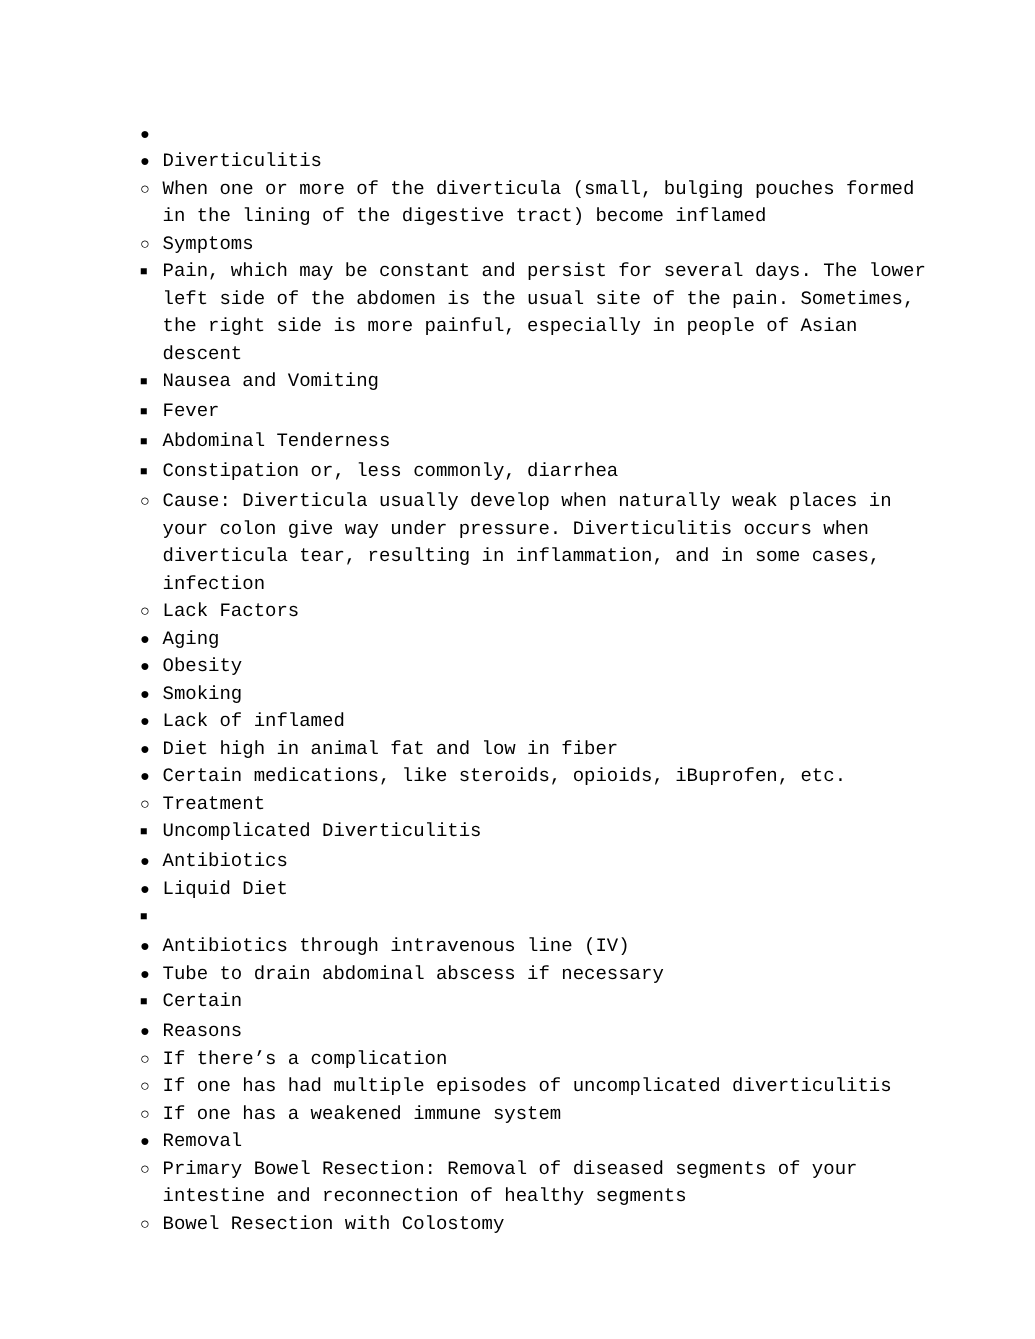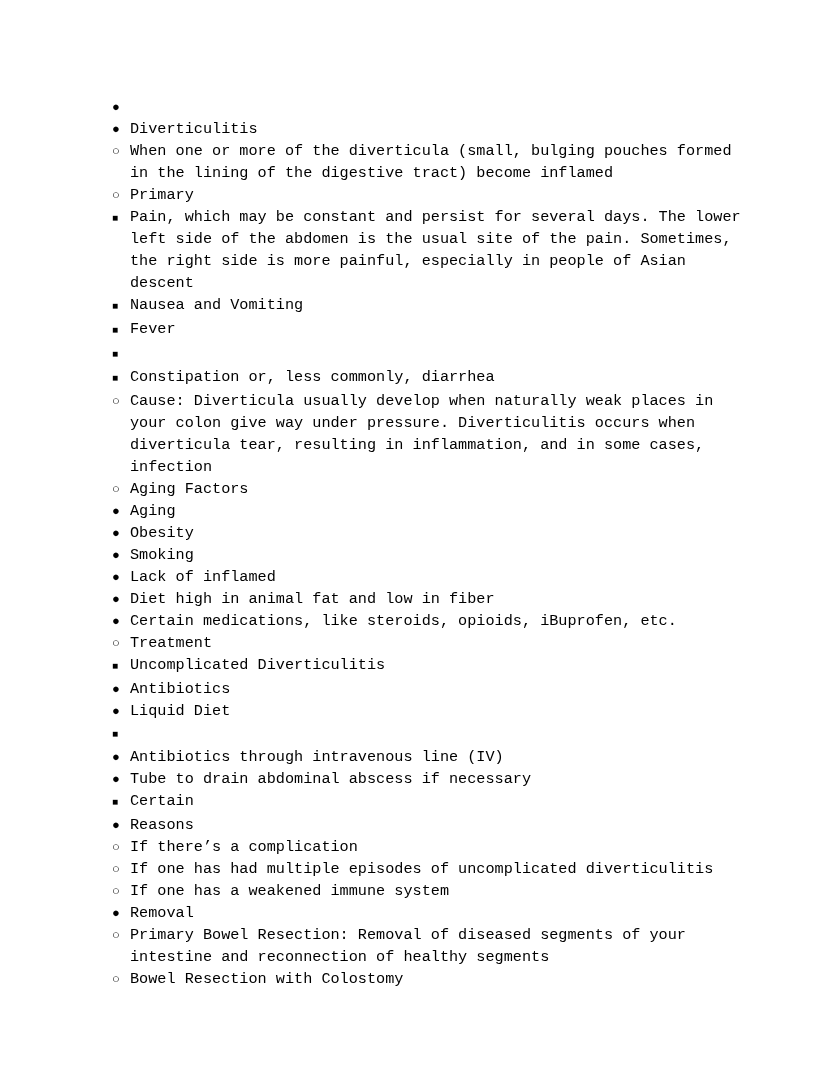--- a/index.html
+++ b/index.html
@@ -92,21 +92,21 @@
         </li>
         <li class="item ind-2">
           <div class="row">
             <span class="bullet circle">○</span>
             <span class="text">When one or more of the diverticula (small, bulging pouches formed in the lining of the digestive tract) become inflamed</span>
           </div>
         </li>
         <li class="item ind-2">
           <div class="row">
             <span class="bullet circle">○</span>
-            <span class="text">Primary</span>
+            <span class="text">Symptoms</span>
           </div>
         </li>
         <li class="item ind-3">
           <div class="row">
             <span class="bullet square">■</span>
             <span class="text">Pain, which may be constant and persist for several days. The lower left side of the abdomen is the usual site of the pain. Sometimes, the right side is more painful, especially in people of Asian descent</span>
           </div>
         </li>
         <li class="item ind-3">
           <div class="row">
@@ -116,38 +116,39 @@
         </li>
         <li class="item ind-3">
           <div class="row">
             <span class="bullet square">■</span>
             <span class="text">Fever</span>
           </div>
         </li>
         <li class="item ind-3">
           <div class="row">
             <span class="bullet square">■</span>
+            <span class="text">Abdominal Tenderness</span>
           </div>
         </li>
         <li class="item ind-3">
           <div class="row">
             <span class="bullet square">■</span>
             <span class="text">Constipation or, less commonly, diarrhea</span>
           </div>
         </li>
         <li class="item ind-2">
           <div class="row">
             <span class="bullet circle">○</span>
             <span class="text">Cause: Diverticula usually develop when naturally weak places in your colon give way under pressure. Diverticulitis occurs when diverticula tear, resulting in inflammation, and in some cases, infection</span>
           </div>
         </li>
         <li class="item ind-2">
           <div class="row">
             <span class="bullet circle">○</span>
-            <span class="text">Aging Factors</span>
+            <span class="text">Lack Factors</span>
           </div>
         </li>
         <li class="item ind-4">
           <div class="row">
             <span class="bullet disc">●</span>
             <span class="text">Aging</span>
           </div>
         </li>
         <li class="item ind-4">
           <div class="row">

